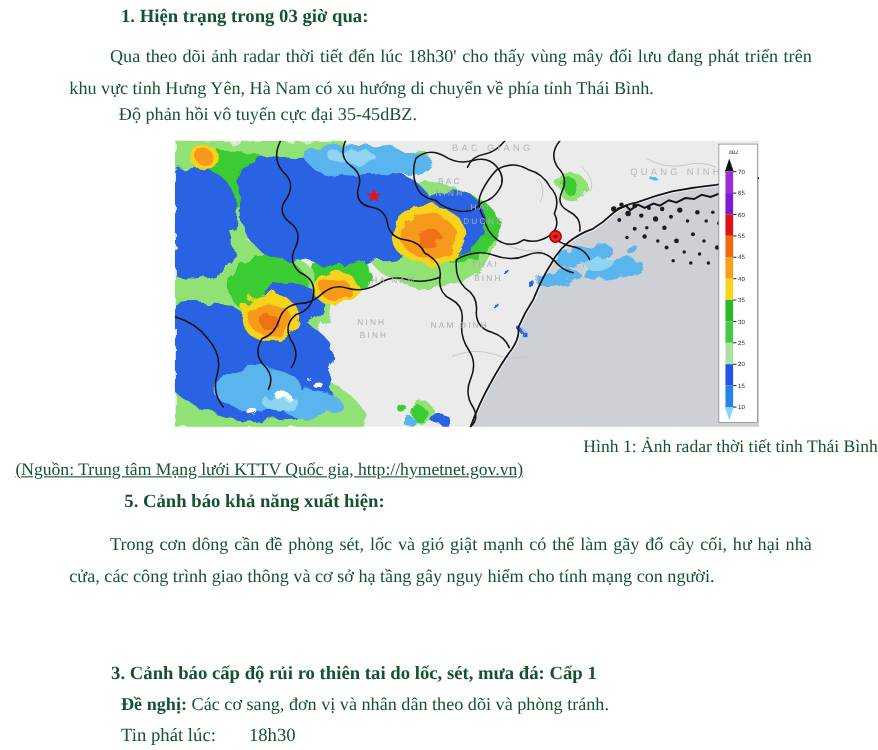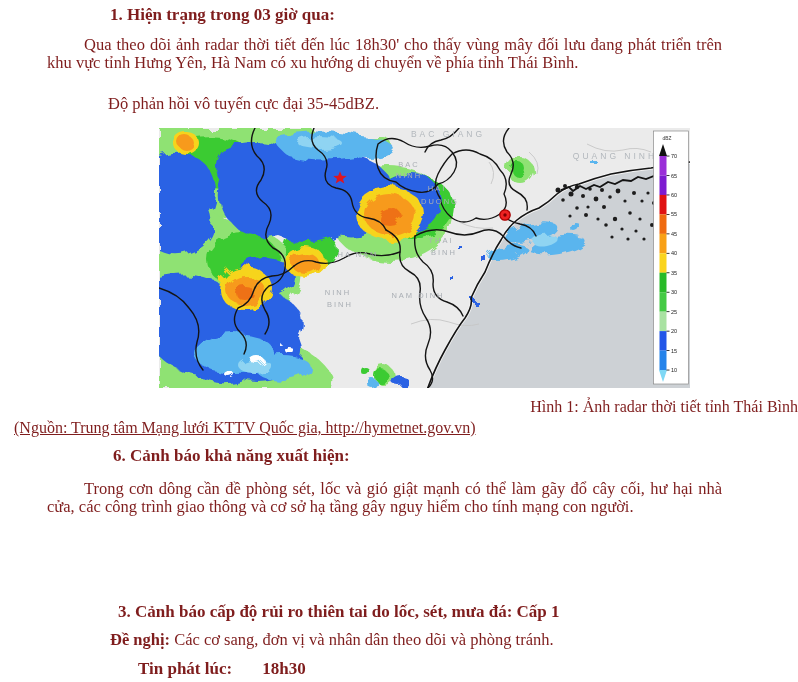--- a/index.html
+++ b/index.html
@@ -1,33 +1,33 @@
 <!DOCTYPE html>
 <html><head>
 <meta charset="utf-8">
 <style>
   html,body{margin:0;padding:0;background:#ffffff;}
   .page{position:relative;width:798px;height:682px;background:#fff;overflow:hidden;
-        font-family:"Liberation Serif","DejaVu Serif",serif;color:#7f1d1d;}
+        font-family:"Liberation Serif","DejaVu Serif",serif;color:#14532d;}
   .h{position:absolute;font-weight:bold;font-size:17px;white-space:nowrap;}
   .h1{left:110px;top:5px;}
   .h2{left:113px;top:446px;}
-  .h3{left:118px;top:602px;}
-  .body-block{position:absolute;left:47px;width:675px;font-size:16.5px;line-height:18px;
+  .h3{left:101px;top:602px;}
+  .body-block{position:absolute;left:63px;width:675px;font-size:16.5px;line-height:29px;
         text-align:justify;}
   .body-block p{margin:0;text-indent:37px;}
   .p1{top:36px;}
   .p2{position:absolute;left:108px;top:94px;font-size:16.5px;white-space:nowrap;}
   .figure{position:absolute;left:159px;top:128px;width:531px;height:260px;border-radius:21px;}
   .caption{position:absolute;left:0;top:398px;width:798px;text-align:right;font-size:16px;}
   .source{position:absolute;left:14px;top:419px;width:798px;text-align:left;font-size:16px;text-decoration:underline;}
   .flow2{top:480px;}
   .denghi{position:absolute;left:110px;top:630px;font-size:16.5px;white-space:nowrap;}
   .denghi .b{font-weight:bold;}
-  .footer{position:absolute;left:110px;top:659px;font-size:17px;font-weight:bold;white-space:nowrap;margin-left:28px;}
+  .footer{position:absolute;left:110px;top:659px;font-size:17px;font-weight:normal;white-space:nowrap;}
   .footer .time{margin-left:30px;}
   svg text{font-family:"Liberation Sans","DejaVu Sans",sans-serif;}
   .maplbl{fill:#a9aeb4;letter-spacing:2px;font-size:7.5px;}
   .maplbl-big{fill:#b3b8bd;letter-spacing:3px;font-size:8.5px;}
   .tick{fill:#222;font-size:5.5px;}
 </style>
 </head>
 <body>
 
 <div class="page">
@@ -255,21 +255,21 @@
           <rect x="507.5" y="241.6" width="3" height="0.9"></rect>
             <text class="tick" x="512" y="244">10</text>
         </g>
       </g>
     </svg>
   </div>
 
   <div class="caption">Hình 1: Ảnh radar thời tiết tỉnh Thái Bình</div>
   <div class="source">(Nguồn: Trung tâm Mạng lưới KTTV Quốc gia, http://hymetnet.gov.vn)</div>
 
-  <div class="h h2">6. Cảnh báo khả năng xuất hiện:</div>
+  <div class="h h2">5. Cảnh báo khả năng xuất hiện:</div>
 
   <div class="body-block flow2">
     <p>Trong cơn dông cần đề phòng sét, lốc và gió giật mạnh có thể làm gãy đổ cây cối, hư hại nhà cửa, các công trình giao thông và cơ sở hạ tầng gây nguy hiểm cho tính mạng con người.</p>
   </div>
 
   <div class="h h3">3. Cảnh báo cấp độ rủi ro thiên tai do lốc, sét, mưa đá: Cấp 1</div>
 
   <div class="denghi">
     <span class="b">Đề nghị:</span>
     <span>Các cơ sang, đơn vị và nhân dân theo dõi và phòng tránh.</span>

